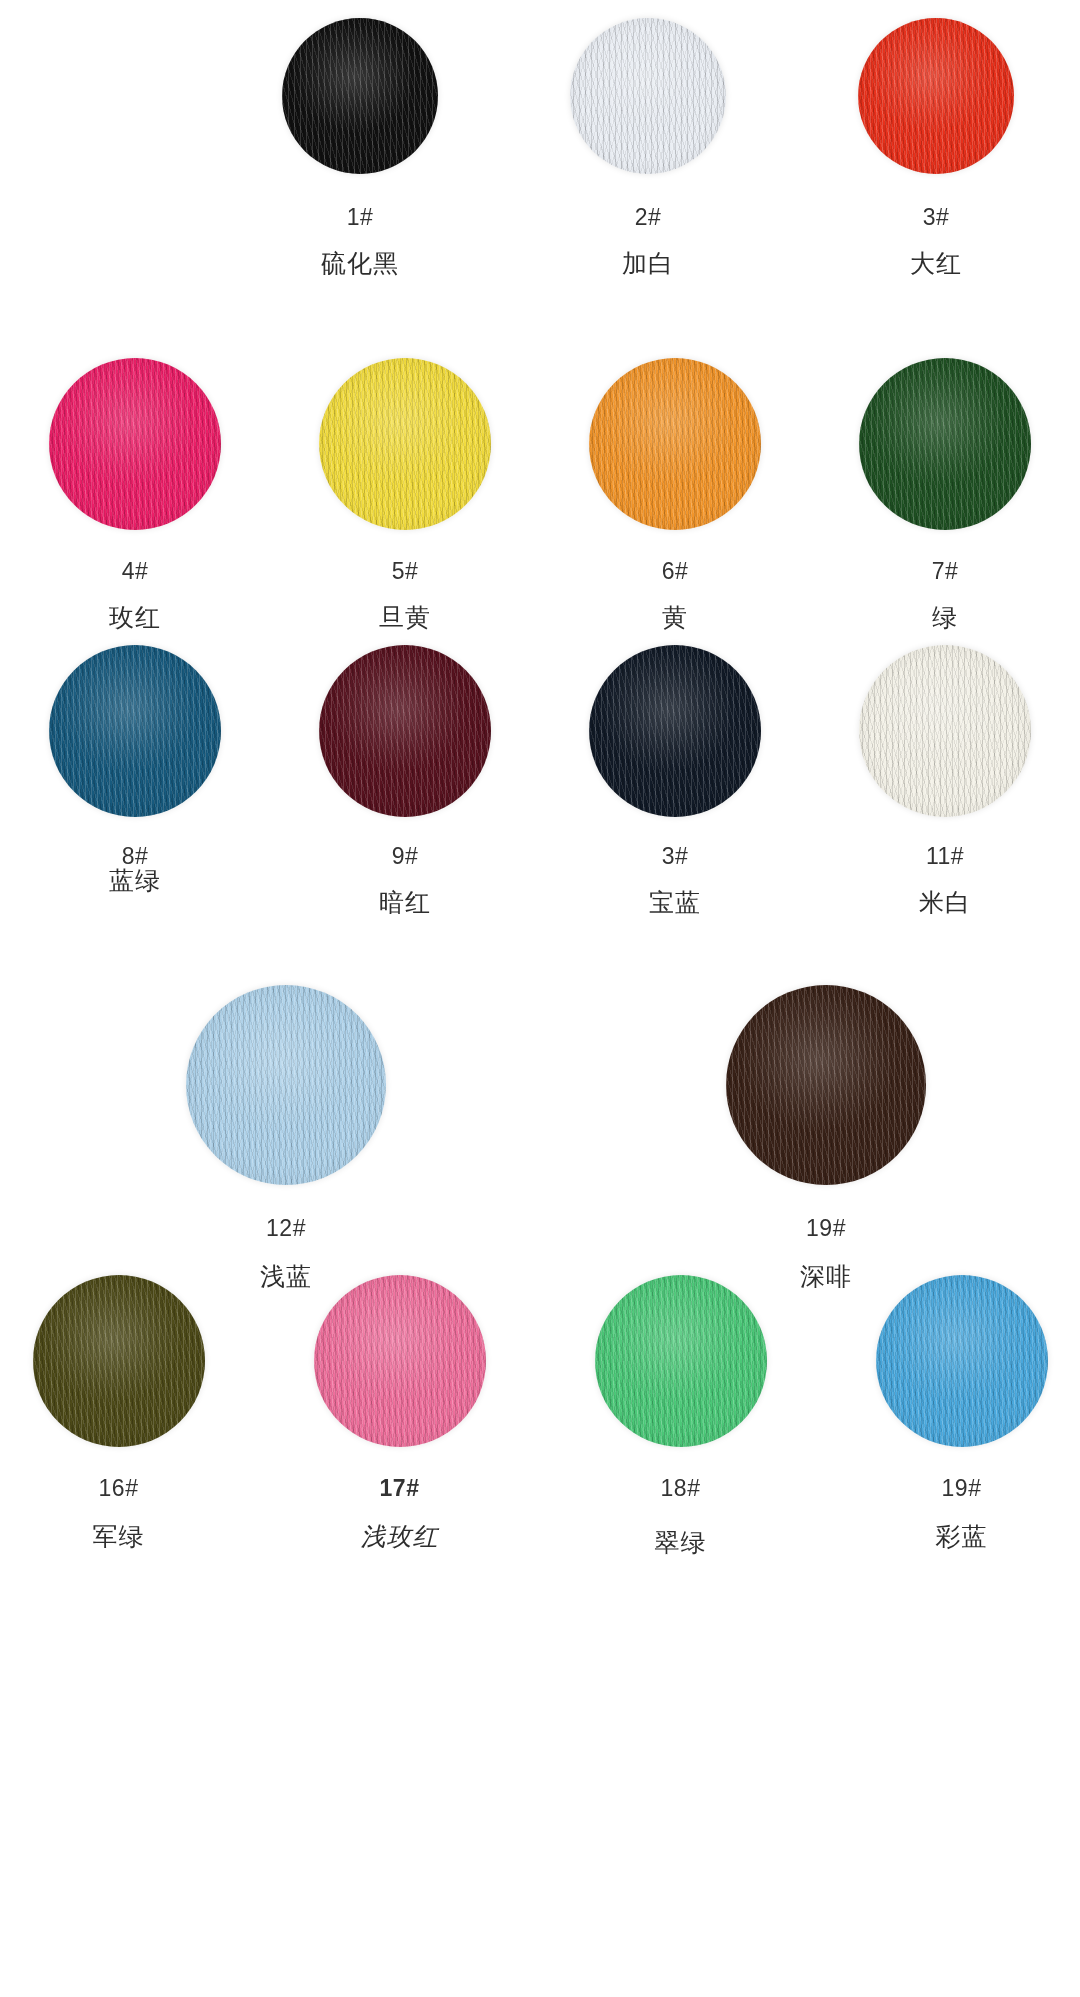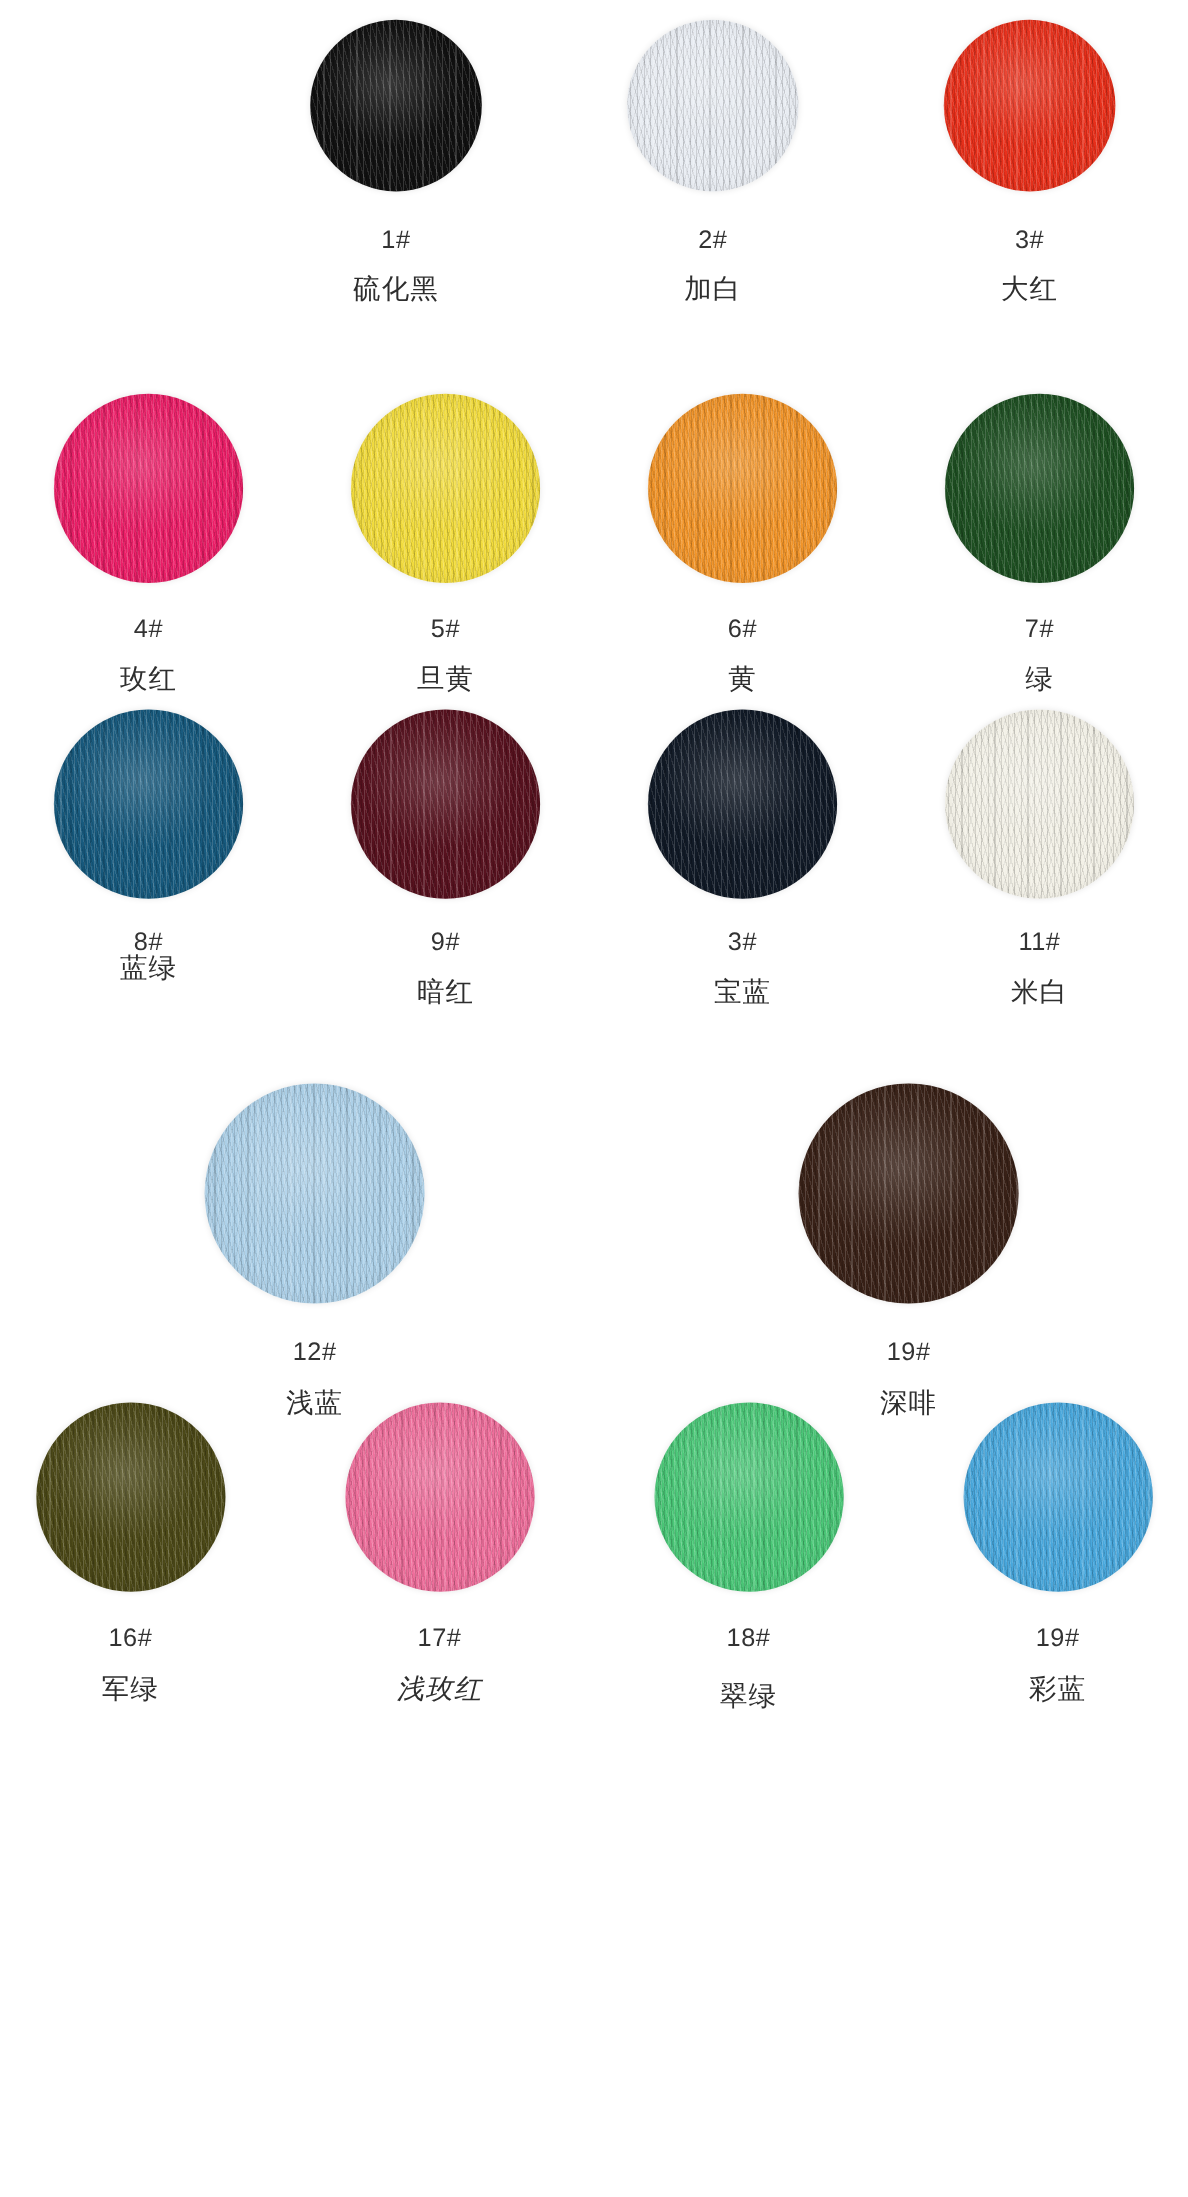--- a/index.html
+++ b/index.html
@@ -239,21 +239,21 @@
           <div class="swatch-disc-wrap" style="width: 172px; height: 172px;">
             <div class="swatch-disc" title="军绿" style="width: 172px; height: 172px; background-color: rgb(77, 74, 24);"></div>
           </div>
           <div class="swatch-code" style="margin-top: 30px;">16#</div>
           <div class="swatch-name" style="margin-top: 24px;">军绿</div>
         </div>
         <div class="swatch-cell">
           <div class="swatch-disc-wrap" style="width: 172px; height: 172px;">
             <div class="swatch-disc" title="浅玫红" style="width: 172px; height: 172px; background-color: rgb(239, 111, 156);"></div>
           </div>
-          <div class="swatch-code" style="margin-top: 30px;">17#</div>
+          <div class="swatch-code" style="margin-top: 30px; font-weight: bold;">17#</div>
           <div class="swatch-name" style="margin-top: 24px; font-style: italic;">浅玫红</div>
         </div>
         <div class="swatch-cell">
           <div class="swatch-disc-wrap" style="width: 172px; height: 172px;">
             <div class="swatch-disc" title="翠绿" style="width: 172px; height: 172px; background-color: rgb(75, 200, 120);"></div>
           </div>
           <div class="swatch-code" style="margin-top: 30px;">18#</div>
           <div class="swatch-name" style="margin-top: 30px;">翠绿</div>
         </div>
         <div class="swatch-cell">

